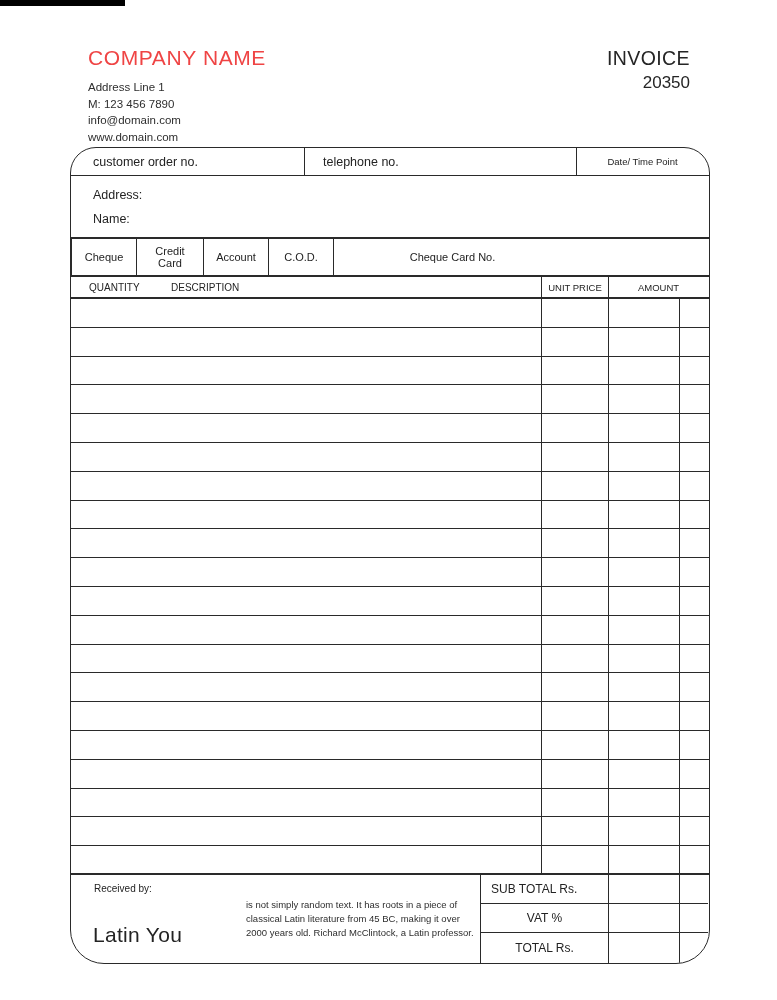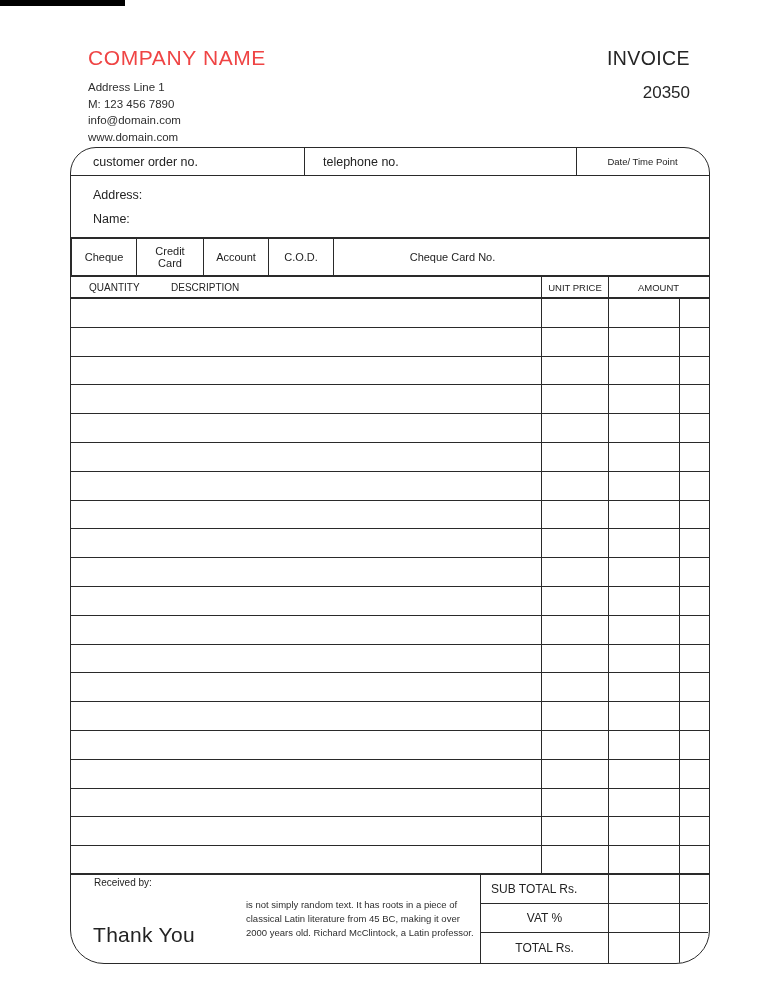--- a/index.html
+++ b/index.html
@@ -44,21 +44,21 @@
     right: 87px; top: 47px;
     text-align: right;
   }
   .invoice-title {
     font-size: 19.5px;
     letter-spacing: 0.4px;
     color: #252525;
   }
   .invoice-number {
     font-size: 17px;
-    margin-top: 13px;
+    margin-top: 3px;
     color: #252525;
   }
 
   
   .form {
     position: absolute;
     left: 70px; top: 147px;
     width: 640px; height: 817px;
     border: 1.6px solid #2a2a2a;
     border-radius: 26px 26px 34px 34px;
@@ -115,21 +115,21 @@
   .item-row { display: flex; height: 28.8px; border-bottom: 1.6px solid #2a2a2a; flex-shrink: 0; }
   .item-row:last-child { border-bottom: 2.4px solid #2a2a2a; }
   .td-desc { width: 470px; }
   .td-unit { width: 67px; }
   .td-amt  { width: 71px; }
   .td-cents { width: 29px; }
 
   
   .footer { flex: 1; display: flex; }
   .f-left { width: 410px; position: relative; border-right: 1.6px solid #2a2a2a; }
-  .received-label { position: absolute; left: 23px; top: 2px; font-size: 10px; }
+  .received-label { position: absolute; left: 23px; top: 8px; font-size: 10px; }
   .thank-you { position: absolute; left: 22px; bottom: 16px; font-size: 21px; letter-spacing: 0.3px; }
   .footer-note {
     position: absolute;
     right: 6px; top: 23px;
     width: 228px;
     font-size: 9.5px;
     line-height: 13.8px;
     text-align: left;
     color: #2e2e2e;
   }
@@ -312,21 +312,21 @@
         <div class="cell td-unit bl"></div>
         <div class="cell td-amt bl"></div>
         <div class="cell td-cents bl"></div>
       </div>
       </div>
 
     <div class="footer">
       <div class="f-left">
         <div class="received-label">Received by:</div>
         <div class="footer-note">is not simply random text. It has roots in a piece of classical Latin literature from 45 BC, making it over 2000 years old. Richard McClintock, a Latin professor.</div>
-        <div class="thank-you">Thank You</div>
+        <div class="thank-you">Latin You</div>
       </div>
       <div class="f-totals">
         <div class="total-row">
           <div class="total-label tl-left">SUB TOTAL Rs.</div>
           <div class="total-value"></div>
           <div class="total-cents"></div>
         </div>
         <div class="total-row">
           <div class="total-label tl-center">VAT %</div>
           <div class="total-value"></div>

